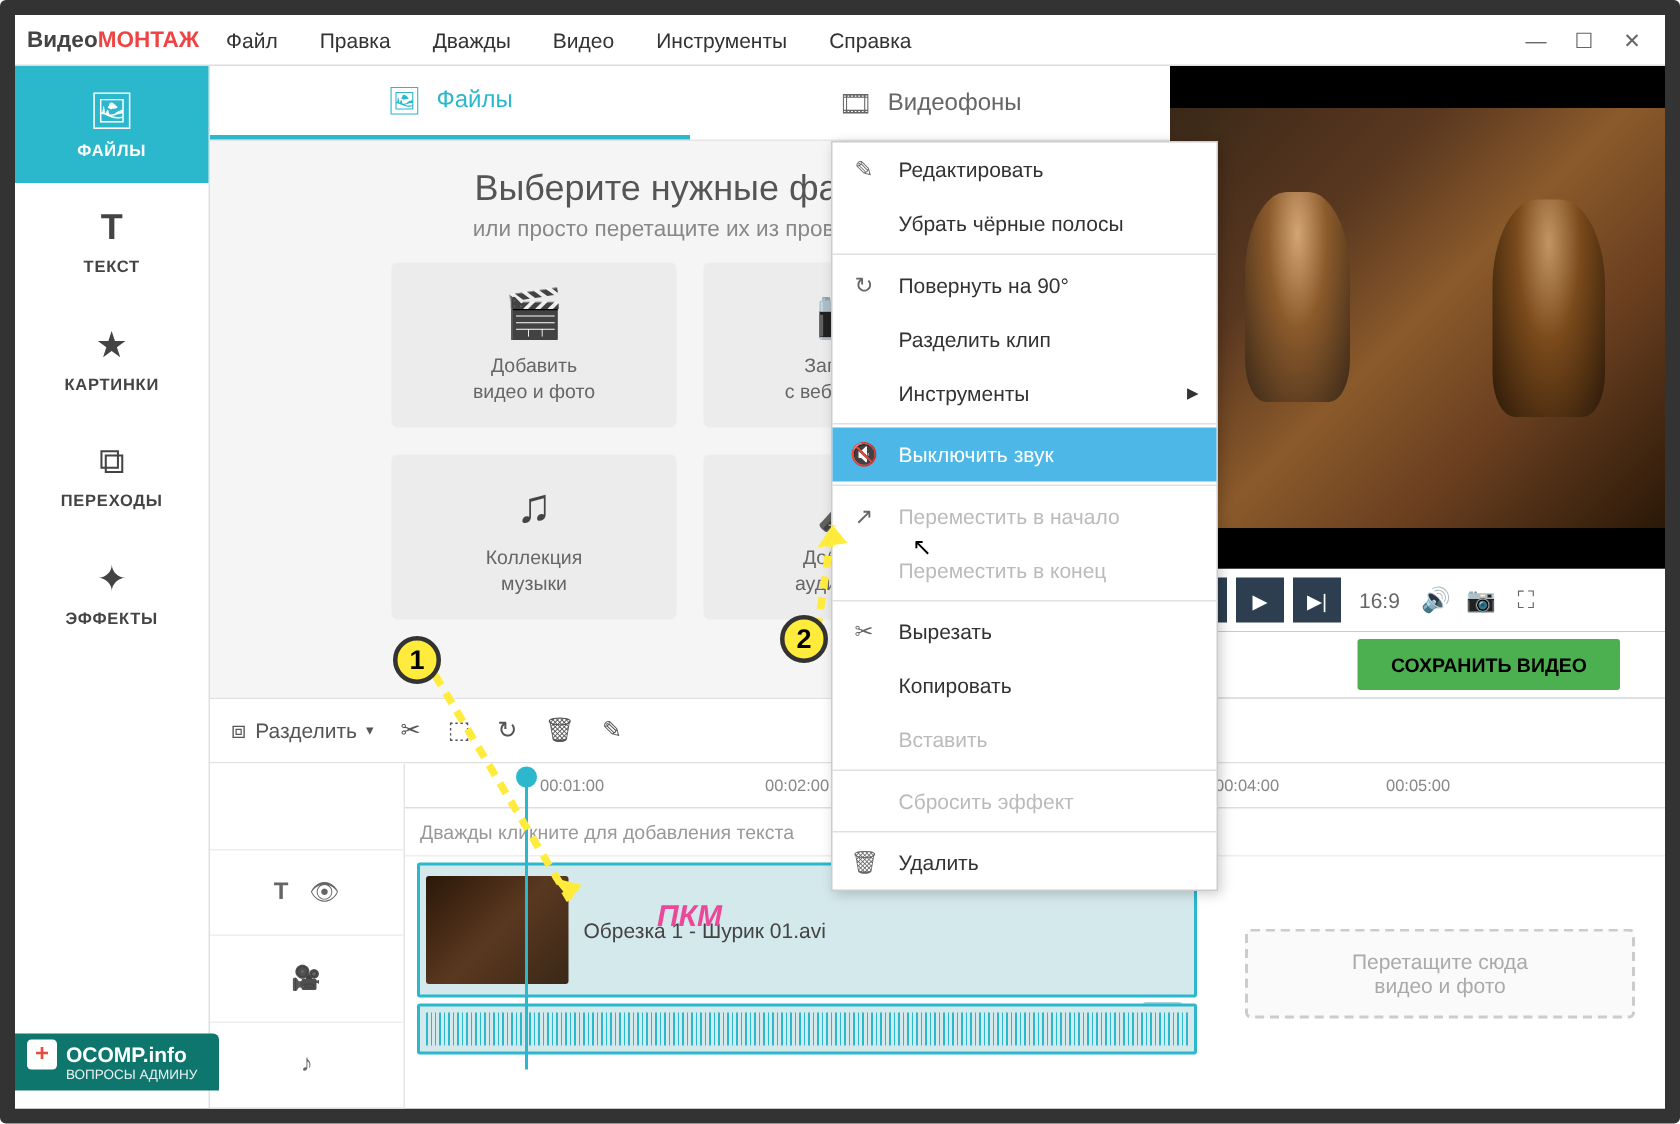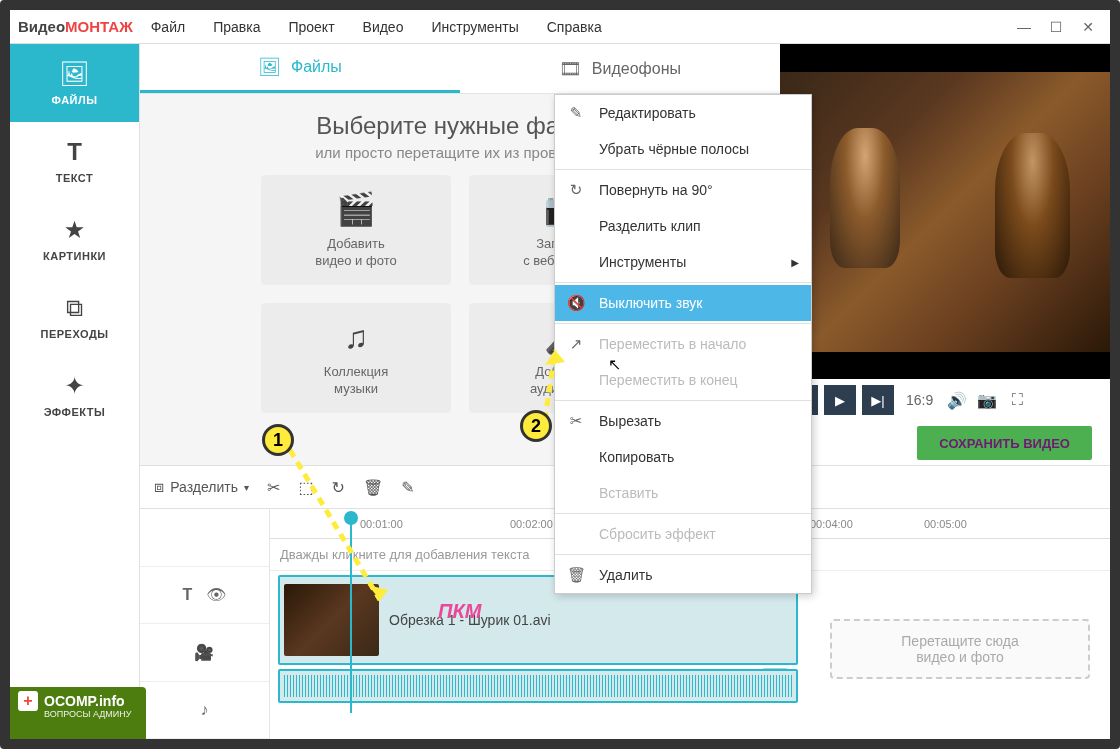--- a/index.html
+++ b/index.html
@@ -34,21 +34,21 @@
 .card .clbl{font-size:13px;text-align:center;line-height:1.3}
 .preview{width:330px;background:#1e2a3a;display:flex;flex-direction:column}
 .video{flex:1;background:#000;display:flex;align-items:center;justify-content:center;position:relative;overflow:hidden}
 .video .frame{width:100%;height:280px;background:linear-gradient(135deg,#3a2818 0%,#5a3820 30%,#8b5a2b 50%,#6b4020 70%,#2a1808 100%);position:relative}
 .video .frame::before{content:'';position:absolute;left:15%;top:20%;width:70px;height:140px;background:radial-gradient(ellipse at 50% 20%,#d4a574 0%,#8b5a2b 40%,#3a2818 100%);border-radius:40% 40% 20% 20%}
 .video .frame::after{content:'';position:absolute;right:12%;top:22%;width:75px;height:145px;background:radial-gradient(ellipse at 50% 20%,#c49564 0%,#7a4a1b 40%,#2a1808 100%);border-radius:40% 40% 20% 20%}
 .controls{height:42px;background:#fff;display:flex;align-items:center;padding:0 6px;gap:6px}
 .pbtn{width:32px;height:30px;background:#2c3e50;color:#fff;display:flex;align-items:center;justify-content:center;font-size:13px;cursor:pointer}
 .ratio{font-size:14px;color:#666;margin:0 6px}
 .cbtn{width:24px;height:24px;color:#666;display:flex;align-items:center;justify-content:center;font-size:16px;cursor:pointer}
-.savebtn{margin-left:auto;margin-right:8px;height:34px;padding:0 22px;background:#4caf50;color:#701a75;font-size:13px;font-weight:bold;display:flex;align-items:center;border-radius:2px;cursor:pointer}
+.savebtn{margin-left:auto;margin-right:20px;height:34px;padding:0 22px;background:#4caf50;color:#000000;font-size:13px;font-weight:bold;display:flex;align-items:center;border-radius:2px;cursor:pointer}
 .toolbar{height:44px;background:#fff;border-top:1px solid #e0e0e0;border-bottom:1px solid #e0e0e0;display:flex;align-items:center;padding:0 14px;gap:18px}
 .tbtn{display:flex;align-items:center;gap:6px;color:#555;font-size:14px;cursor:pointer}
 .tico2{font-size:16px;color:#555}
 .timeline{height:230px;background:#fff;display:flex}
 .tlleft{width:130px;background:#fff;border-right:1px solid #e5e5e5;display:flex;flex-direction:column}
 .tlrow{flex:1;display:flex;align-items:center;justify-content:center;gap:14px;color:#666;border-bottom:1px solid #eee}
 .tlmain{flex:1;position:relative;overflow:hidden}
 .ruler{height:30px;display:flex;align-items:center;position:relative;border-bottom:1px solid #ddd;font-size:11px;color:#888}
 .ruler span{position:absolute}
 .playhead{position:absolute;left:80px;top:4px;width:2px;height:200px;background:#2bb8cc;z-index:5}
@@ -65,35 +65,35 @@
 .ctxitem.hl{background:#4db8e8;color:#fff}
 .ctxitem.dis{color:#bbb}
 .ctxitem .cxico{width:18px;text-align:center;color:#666;font-size:15px}
 .ctxitem.hl .cxico{color:#fff}
 .ctxsep{height:1px;background:#e0e0e0;margin:2px 0}
 .ctxarrow{margin-left:auto;font-size:10px}
 .marker{position:absolute;width:32px;height:32px;background:#ffeb3b;border:3px solid #333;border-radius:50%;display:flex;align-items:center;justify-content:center;font-weight:bold;font-size:18px;z-index:200}
 .arrow-line{position:absolute;z-index:150}
 .cursor{position:absolute;left:598px;top:345px;z-index:210;font-size:16px}
 .pkm{position:absolute;left:428px;top:590px;font-weight:bold;font-size:20px;color:#ec4899;z-index:200;font-style:italic}
-.watermark{position:absolute;left:0;bottom:0;background:#4d7c0f;color:#fff;padding:6px 14px 20px 34px;font-size:14px;font-weight:bold;border-radius:0 4px 0 0;z-index:300}
+.watermark{position:absolute;left:0;bottom:12px;background:#0f766e;color:#fff;padding:6px 14px 6px 34px;font-size:14px;font-weight:bold;border-radius:0 4px 0 0;z-index:300}
 .watermark::before{content:'+';position:absolute;left:8px;top:4px;width:20px;height:20px;background:#fff;color:#e74c3c;border-radius:3px;display:flex;align-items:center;justify-content:center;font-size:16px}
 .watermark small{display:block;font-size:9px;font-weight:normal;opacity:.9}
 .dropzone{position:absolute;right:20px;bottom:60px;width:260px;height:60px;border:2px dashed #ccc;border-radius:4px;display:flex;align-items:center;justify-content:center;text-align:center;color:#aaa;font-size:14px;background:#fafafa}
 </style>
 </head>
 <body>
 
 <div class="window">
   <div class="titlebar">
     <div class="logo"><span>Видео</span><b>МОНТАЖ</b></div>
     <div class="menu">
       <span>Файл</span>
       <span>Правка</span>
-      <span>Проект</span>
+      <span>Дважды</span>
       <span>Видео</span>
       <span>Инструменты</span>
       <span>Справка</span>
     </div>
     <div class="winbtns">
       <div class="winbtn">—</div>
       <div class="winbtn">☐</div>
       <div class="winbtn">✕</div>
     </div>
   </div>

